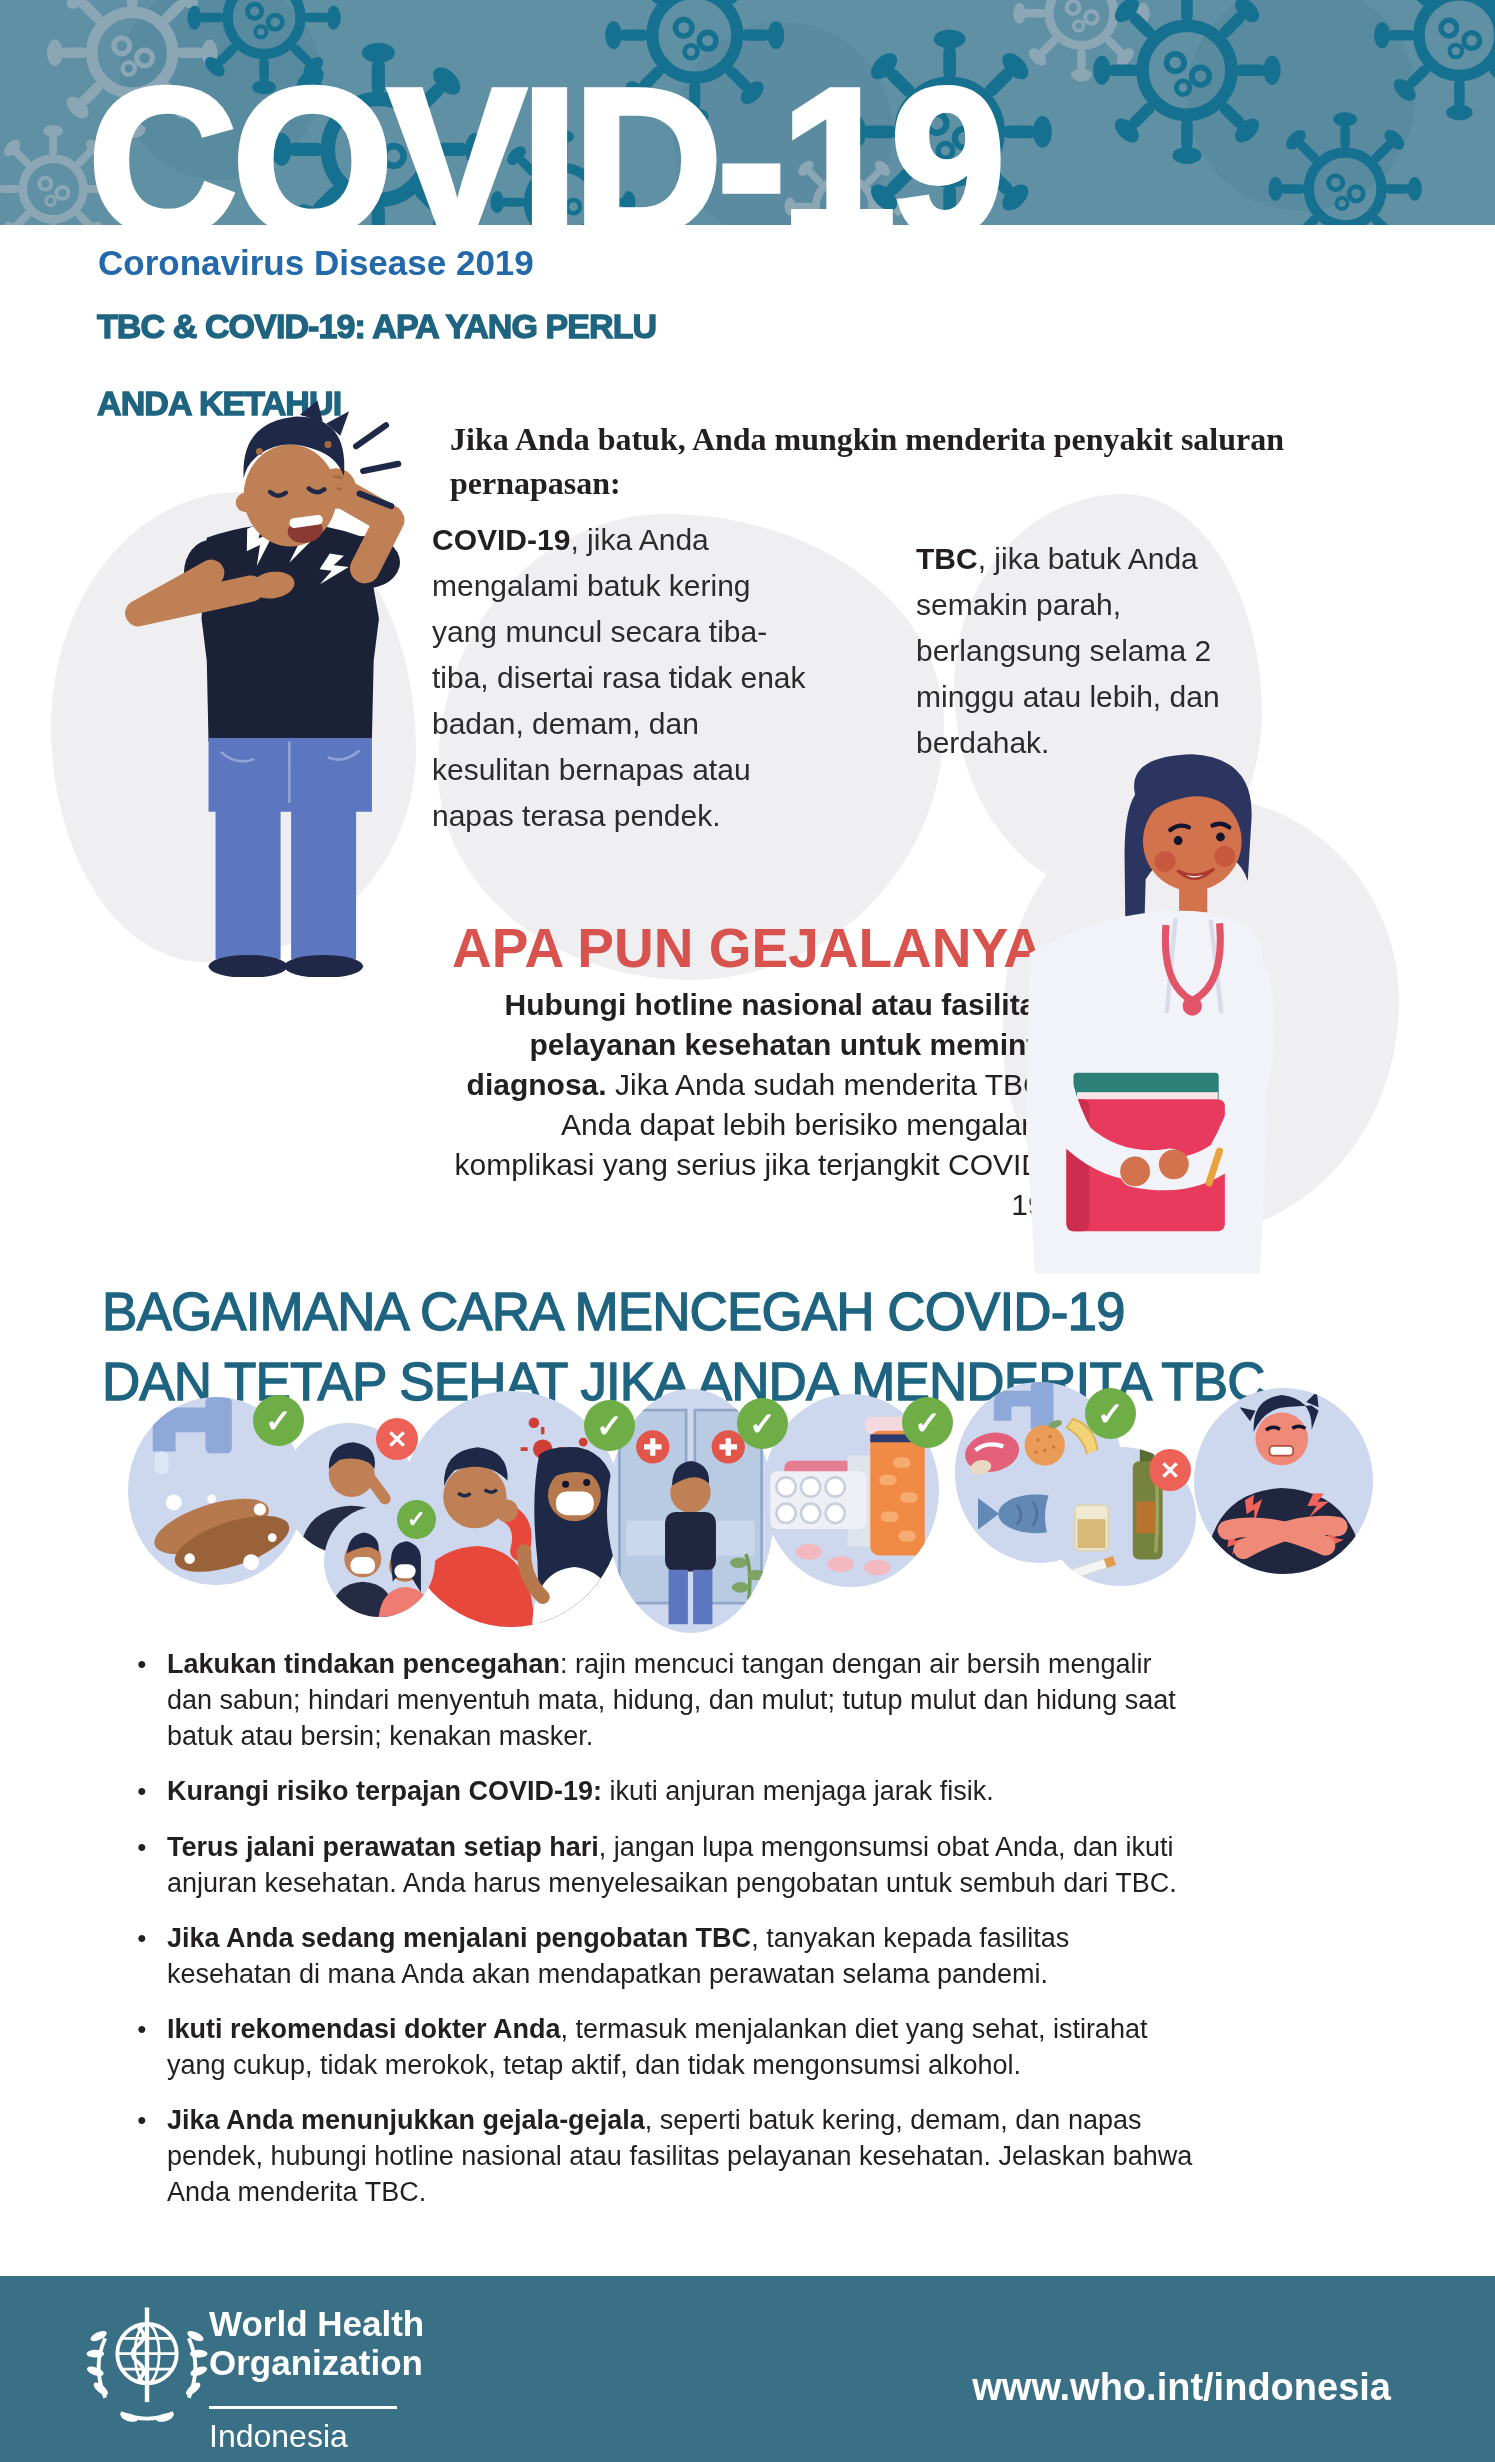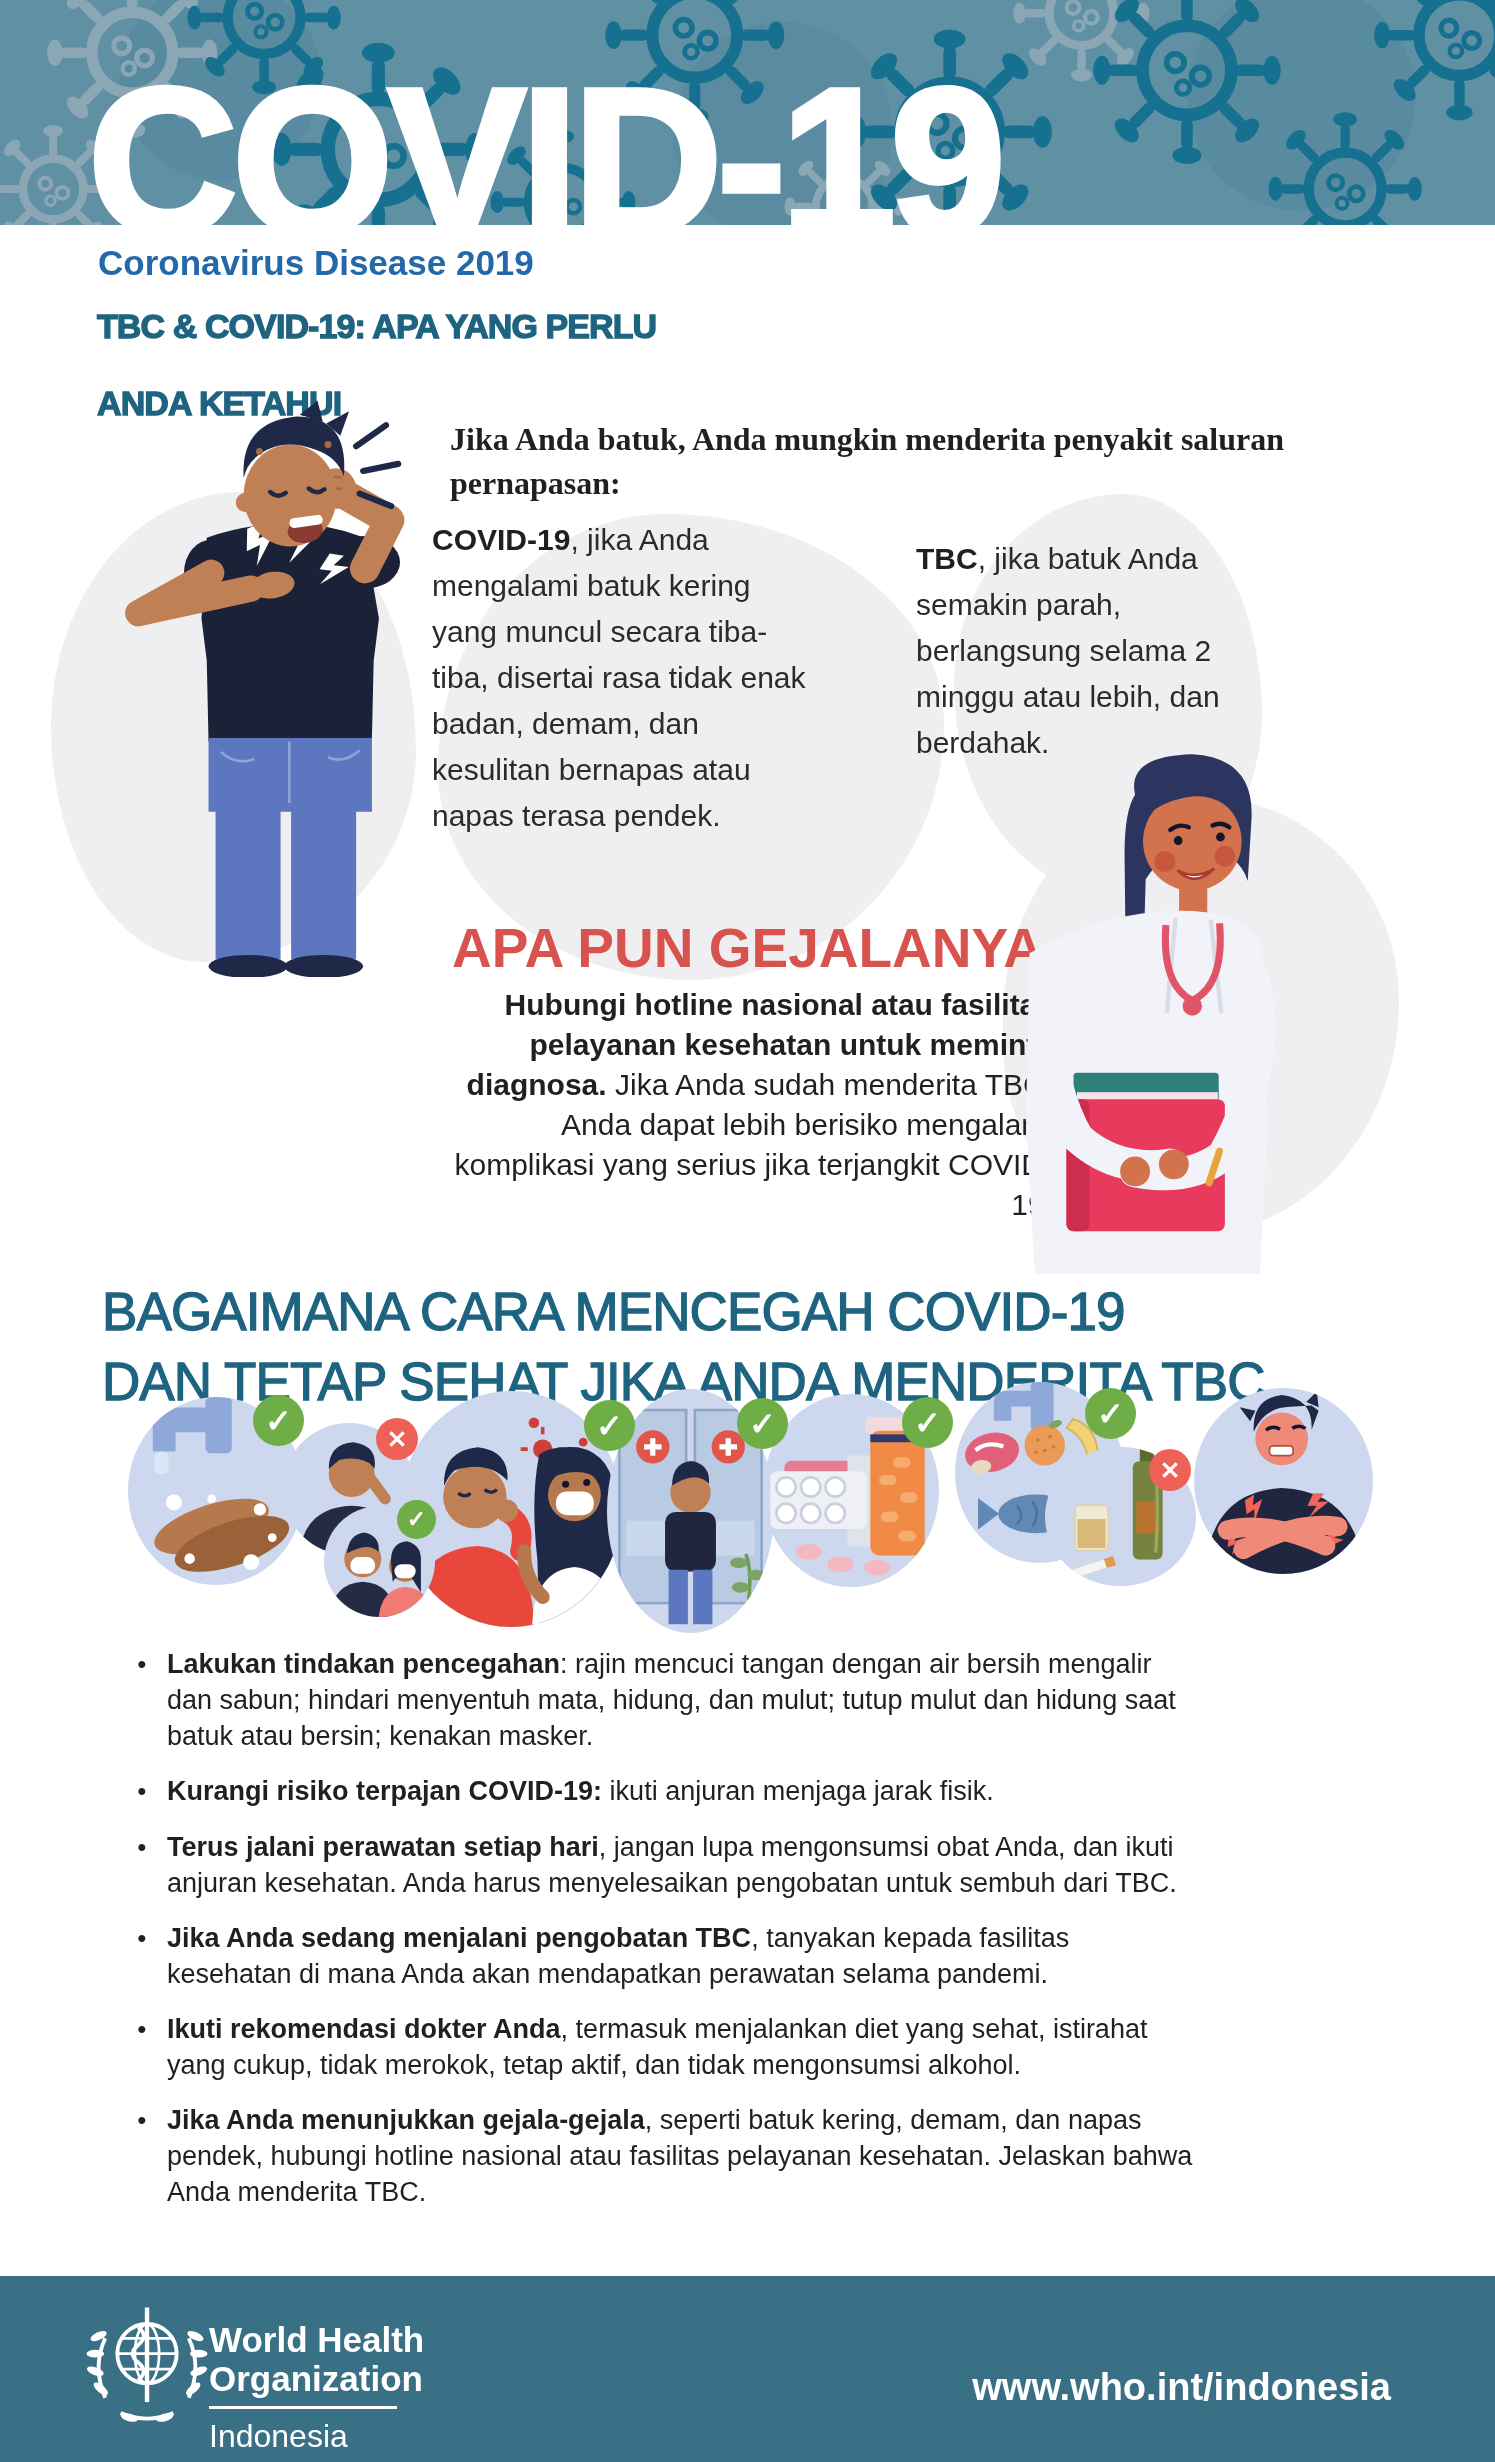--- a/index.html
+++ b/index.html
@@ -34,21 +34,21 @@
   .badge.check{background:#6fae47;}
   .badge.cross{background:#ee6157;}
   
   .bullets{position:absolute;left:132px;top:1646px;width:1064px;list-style:none;margin:0;padding:0;}
   .bullets li{position:relative;padding-left:35px;margin-bottom:19.3px;font-size:27px;line-height:36px;}
   .bullets li::before{content:"•";position:absolute;left:5.3px;top:0;font-size:26px;color:#231f20;}
   .bullets p{margin:0;}
   
   .footer{position:absolute;left:0;top:2276px;width:1495px;height:186px;background:#3a7086;color:#fff;}
   .who-logo{position:absolute;left:81px;top:16px;}
-  .org{position:absolute;left:209px;top:44px;font-size:35px;line-height:39px;font-weight:bold;}
+  .org{position:absolute;left:209px;top:28px;font-size:35px;line-height:39px;font-weight:bold;}
   .org-rule{position:absolute;left:209px;top:130px;width:188px;height:2.6px;background:#ffffff;}
   .country{position:absolute;left:209px;top:142px;font-size:32px;text-align:right;}
   .url{position:absolute;right:104px;top:90px;font-size:38px;font-weight:bold;color:#fff;text-decoration:none;}
   svg{display:block;}
 </style>
 </head>
 <body>
 
 <div id="poster">
 

